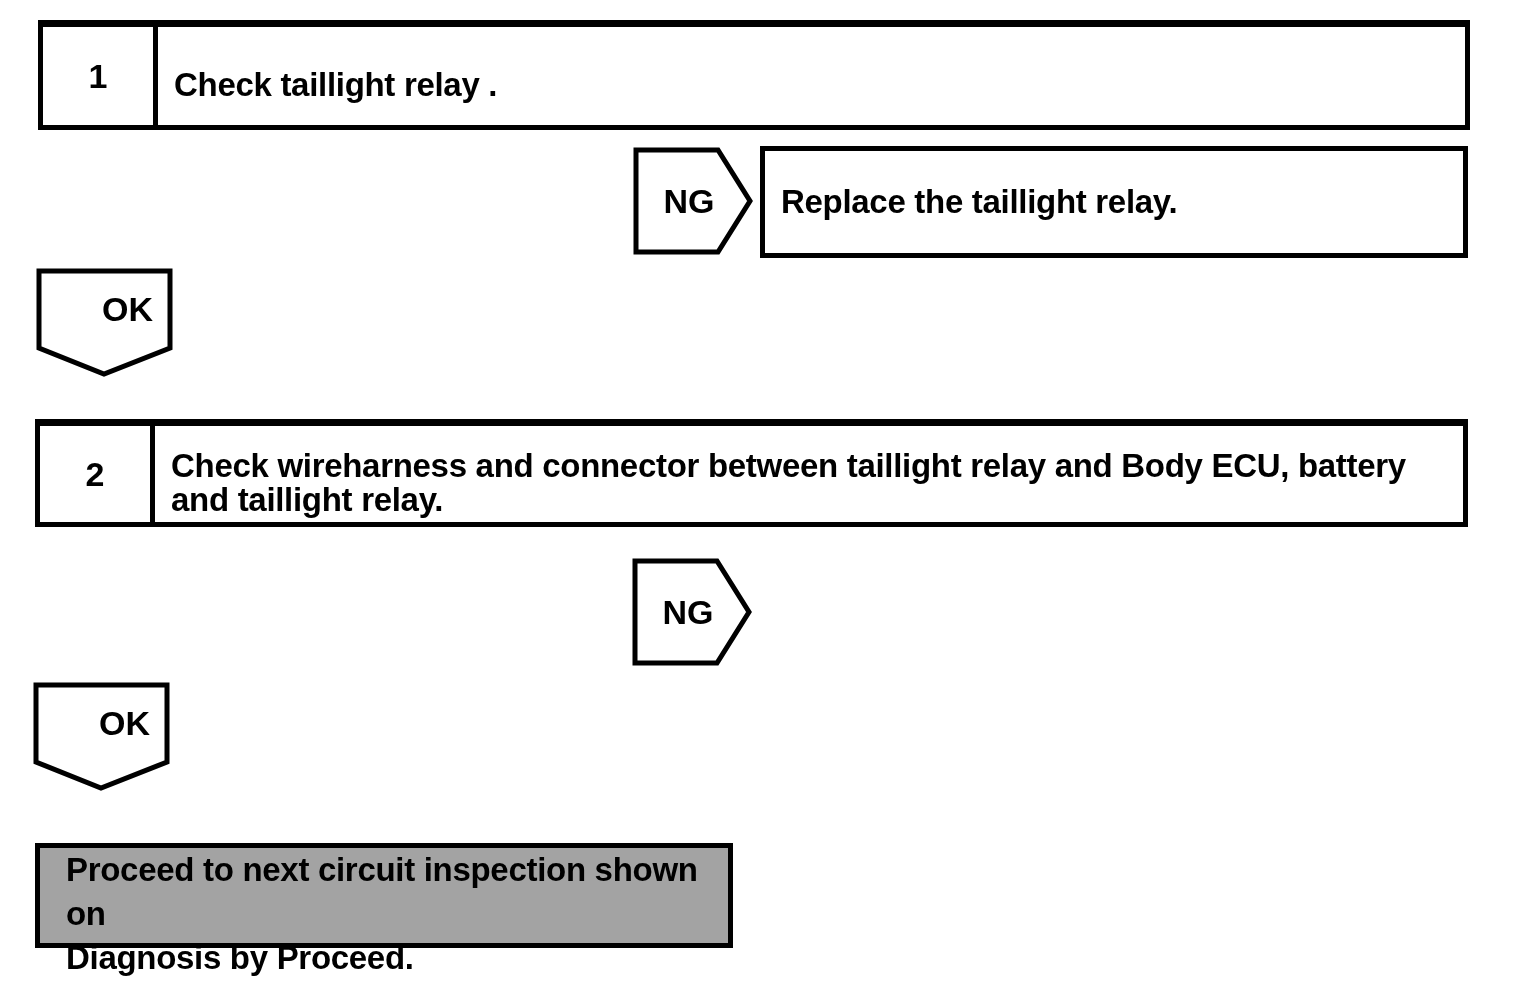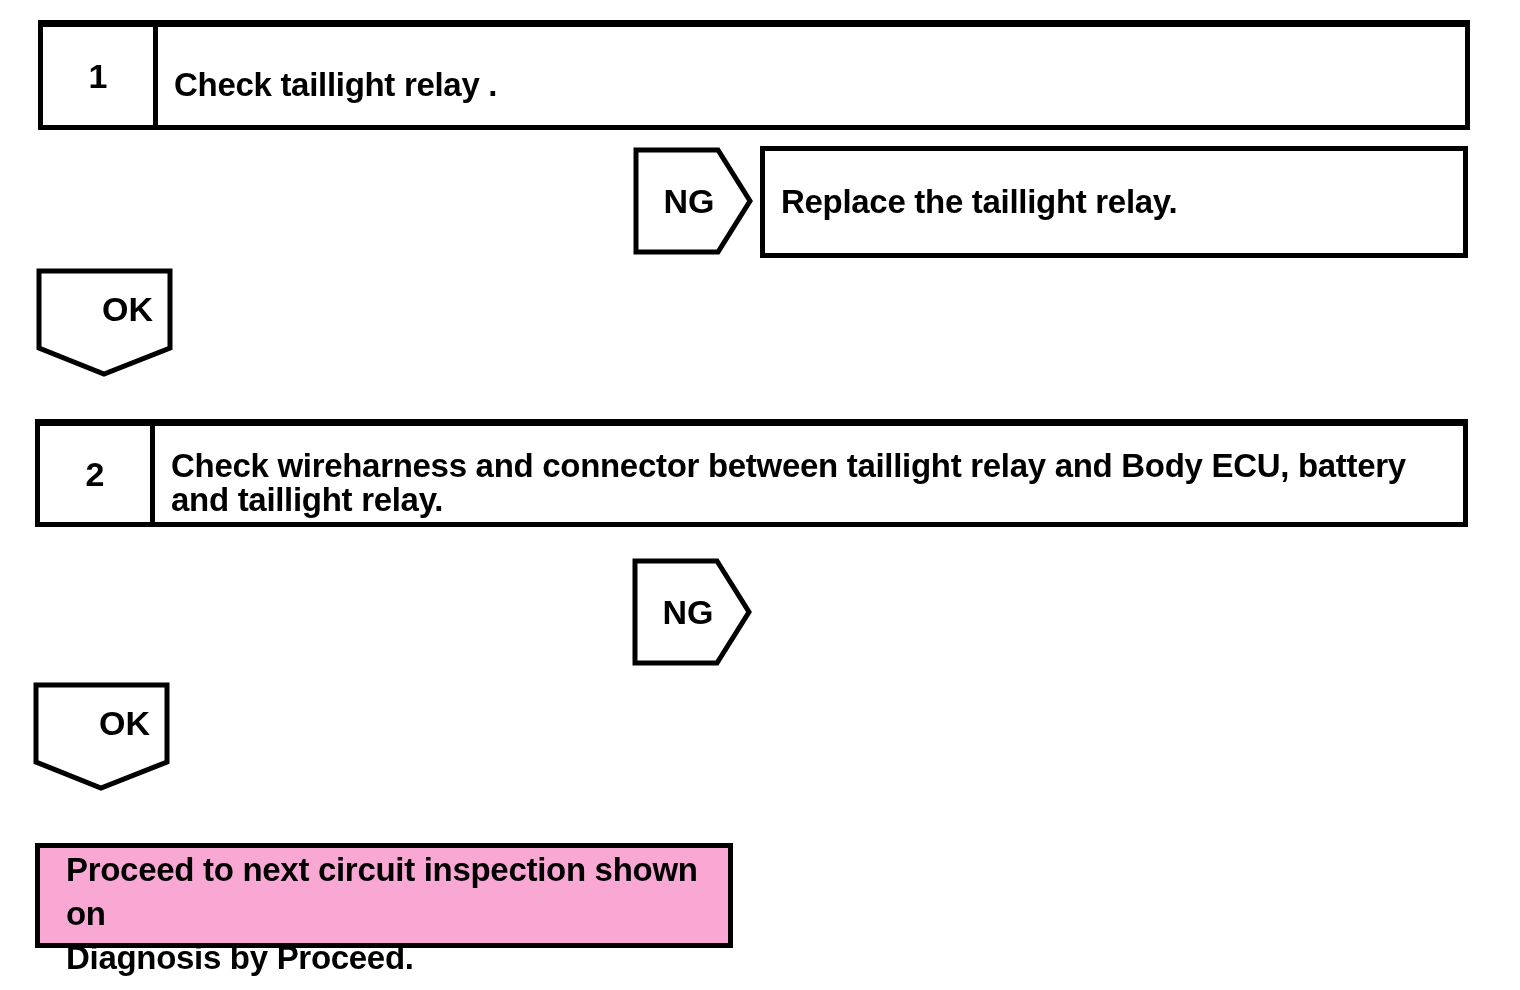--- a/index.html
+++ b/index.html
@@ -66,21 +66,21 @@
   .ok-label{
     position:absolute; left:0; top:0;
     width:125px; height:82px;
     display:flex; align-items:center; justify-content:center;
     font-size:34px; font-weight:bold;margin-left:29px;
   }
   
   .proceed-box{
     position:absolute;
     border:5px solid #000;
-    background:#f9a8d4;
+    background:#a3a3a3;
     box-sizing:border-box;
     padding-left:26px;
     font-size:33px; font-weight:bold;
     letter-spacing:-0.3px;
     line-height:44px;
     display:flex; flex-direction:column; justify-content:flex-start;
   }
   .shape-line{ fill:#ffffff; stroke:#000000; stroke-width:5; stroke-linejoin:miter; }
 </style>
 </head>

